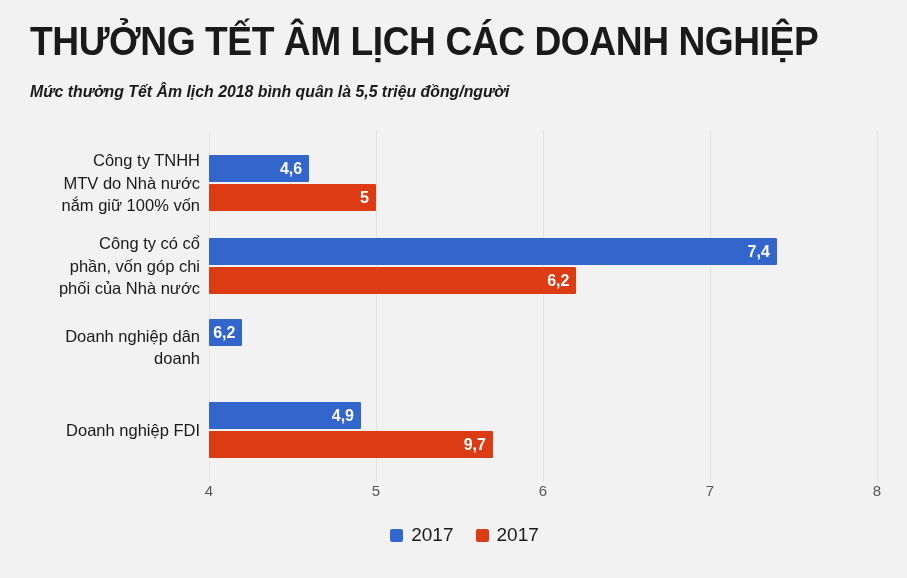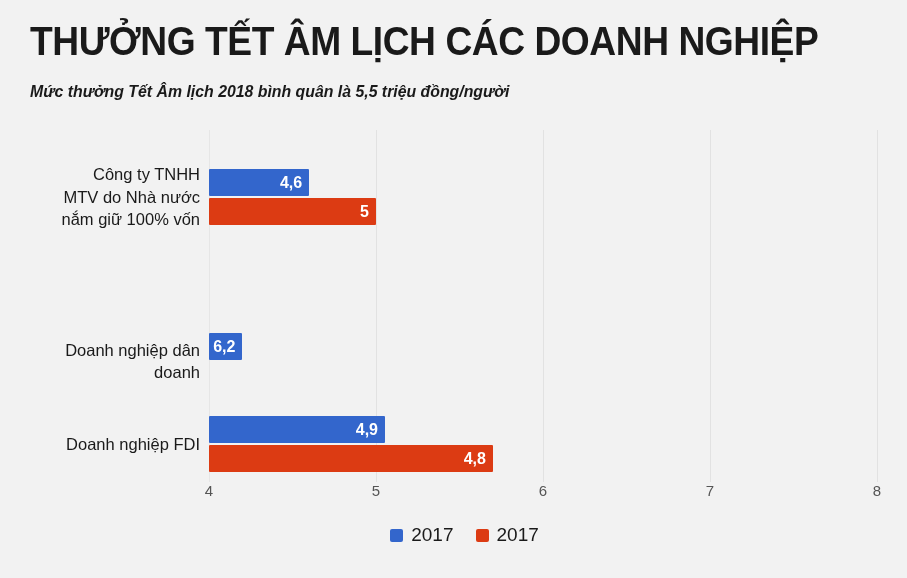--- a/index.html
+++ b/index.html
@@ -66,21 +66,21 @@
     position: absolute;
     top: 0;
     bottom: 0;
     width: 1px;
     background: #e2e2e2;
   }
   .gridline.first { background: #e6e6e6; }
 
   .groups {
     position: absolute;
-    left: 0; top: 14px;
+    left: 0; top: 0;
     width: 100%; height: 100%;
   }
   .group {
     position: absolute;
     left: 0;
     width: 100%;
     height: 81px;
   }
   .cat-label {
     position: absolute;
@@ -186,41 +186,56 @@
           </div>
           <div class="bar-row" style="top: 0px; width: 100.2px;">
             <div class="bar y2017" style="width: 100%;"></div>
             <div class="bar-value">4,6</div>
           </div>
           <div class="bar-row" style="top: 29px; width: 167px;">
             <div class="bar y2018" style="width: 100%;"></div>
             <div class="bar-value">5</div>
           </div>
         </div>
+        <div class="group" style="top: 108px;">
+          <div class="cat-label" style="top: -5.75px;">
+            <div>Công ty có cổ</div>
+            <div>phần, vốn góp chi</div>
+            <div>phối của Nhà nước</div>
+          </div>
+          <div class="bar-row" style="top: 0px; width: 567.8px;">
+            <div class="bar y2017" style="width: 100%;"></div>
+            <div class="bar-value">7,4</div>
+          </div>
+          <div class="bar-row" style="top: 29px; width: 367.4px;">
+            <div class="bar y2018" style="width: 100%;"></div>
+            <div class="bar-value">6,2</div>
+          </div>
+        </div>
         <div class="group" style="top: 189px; text-decoration: underline;">
           <div class="cat-label" style="top: 5.5px;">
             <div>Doanh nghiệp dân</div>
             <div>doanh</div>
           </div>
           <div class="bar-row" style="top: 0px; width: 33.4px;">
             <div class="bar y2017" style="width: 100%;"></div>
             <div class="bar-value">6,2</div>
           </div>
         </div>
         <div class="group" style="top: 272px;">
           <div class="cat-label" style="top: 16.75px;">
             <div>Doanh nghiệp FDI</div>
           </div>
-          <div class="bar-row" style="top: 0px; width: 176px;">
+          <div class="bar-row" style="top: 0px; width: 152px;">
             <div class="bar y2017" style="width: 100%;"></div>
             <div class="bar-value">4,9</div>
           </div>
           <div class="bar-row" style="top: 29px; width: 283.9px;">
             <div class="bar y2018" style="width: 100%;"></div>
-            <div class="bar-value">4,8</div>
+            <div class="bar-value">9,7</div>
           </div>
         </div>
       </div>
   </div>
 
   <div class="axis" id="xaxis">
       <div class="tick" style="left: 209px;">4</div>
       <div class="tick" style="left: 376px;">5</div>
       <div class="tick" style="left: 543px;">6</div>
       <div class="tick" style="left: 710px;">7</div>

